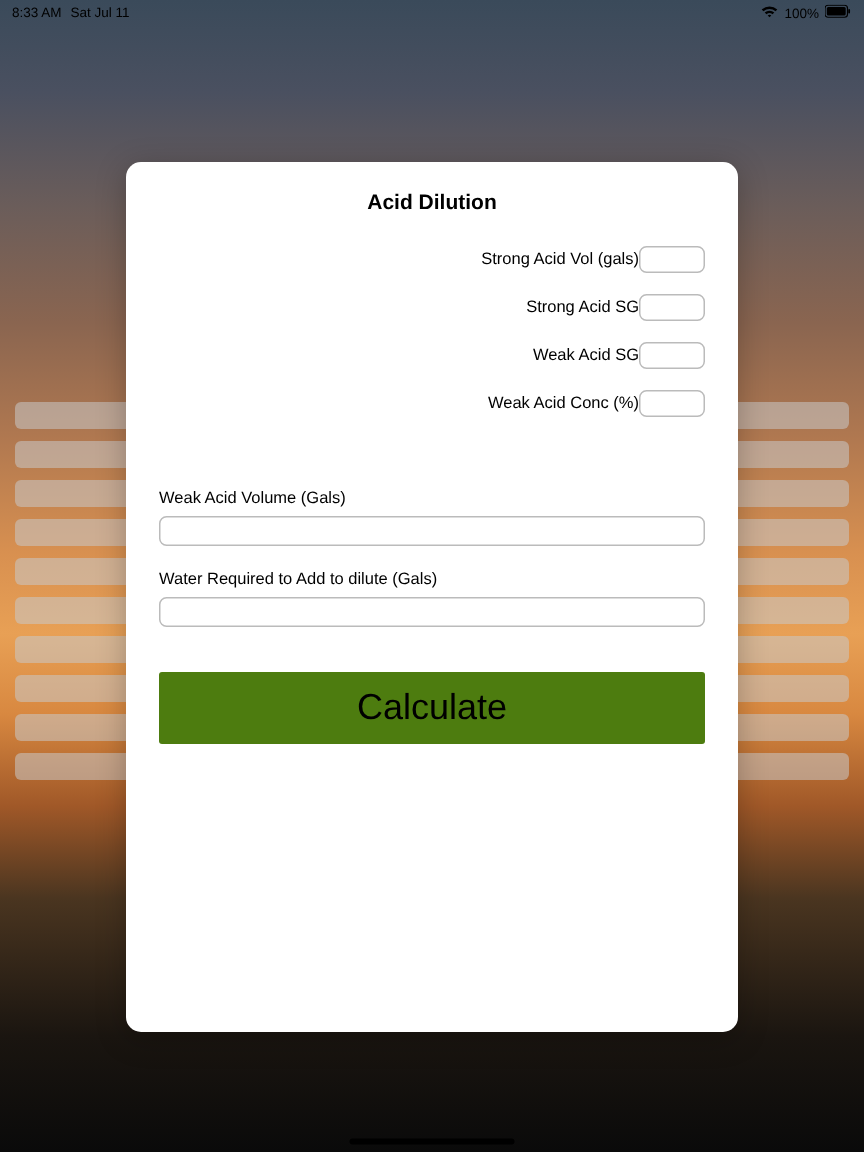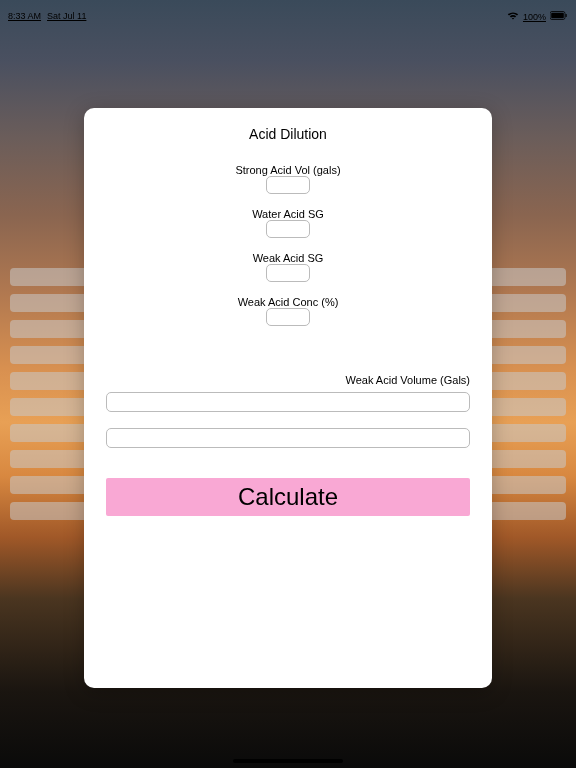--- a/index.html
+++ b/index.html
@@ -25,25 +25,24 @@
     }
 
     
     .status-bar {
       position: absolute;
       top: 0; left: 0; right: 0;
       height: 16px;
       display: flex;
       align-items: center;
       justify-content: space-between;
-      padding: 16px 8px;
+      padding: 0 8px;
       font-size: 9px;
       color: #000;
       z-index: 10;
-      text-decoration: underline;
     }
     .status-left { display: flex; gap: 6px; }
     .status-right { display: flex; gap: 4px; align-items: flex-end; }
 
     
     .bg-pills {
       position: absolute;
       top: 260px;
       left: 0; right: 0;
       z-index: 0;
@@ -64,63 +63,62 @@
       height: 580px;
       background: #fff;
       border-radius: 10px;
       box-shadow: 0 4px 20px rgba(0,0,0,0.25);
       padding: 18px 22px;
       z-index: 5;
     }
     .card-title {
       text-align: center;
       font-size: 14px;
-      font-weight: 400;
+      font-weight: 700;
       margin-bottom: 22px;
     }
     .input-row {
       display: flex;
-      justify-content: space-between;
+      justify-content: flex-end;
       align-items: center;
       margin-bottom: 14px;
-      flex-direction: column;
     }
     .input-label {
       font-size: 11px;
       color: #000;
     }
     .small-input {
       width: 44px;
       height: 18px;
       border: 1px solid #bbb;
       border-radius: 5px;
       font-size: 11px;
       padding: 0 4px;
     }
     .output-section {
       margin-top: 48px;
     }
     .output-label {
-      text-align: right;
+      text-align: left;
       font-size: 11px;
       margin-bottom: 6px;
     }
     .wide-input {
       width: 100%;
       height: 20px;
       border: 1px solid #bbb;
       border-radius: 5px;
       font-size: 11px;
       padding: 0 6px;
       margin-bottom: 16px;
     }
     .calc-button {
       width: 100%;
-      height: 38px;
-      background: #f9a8d4;
+      height: 48px;
+      background: #4d7c0f;
       border: none;
       border-radius: 2px;
       font-size: 24px;
       font-weight: 400;
       color: #000;
       margin-top: 14px;
       cursor: pointer;
     }
 
     
@@ -175,35 +173,36 @@
 </div>
 
 <div class="card">
   <div class="card-title">Acid Dilution</div>
 
   <div class="input-row">
     <span class="input-label">Strong Acid Vol (gals)</span>
     <input class="small-input" type="text" style="">
   </div>
   <div class="input-row">
-    <span class="input-label">Water Acid SG</span>
+    <span class="input-label">Strong Acid SG</span>
     <input class="small-input" type="text" style="">
   </div>
   <div class="input-row">
     <span class="input-label">Weak Acid SG</span>
     <input class="small-input" type="text" style="">
   </div>
   <div class="input-row">
     <span class="input-label">Weak Acid Conc (%)</span>
     <input class="small-input" type="text" style="">
   </div>
 
   <div class="output-section">
     <div class="output-label">Weak Acid Volume (Gals)</div>
     <input class="wide-input" type="text" style="">
 
+    <div class="output-label">Water Required to Add to dilute (Gals)</div>
     <input class="wide-input" type="text" style="">
 
     <button class="calc-button">Calculate</button>
   </div>
 </div>
 
 <div class="home-indicator"></div>
 
 </body></html>

